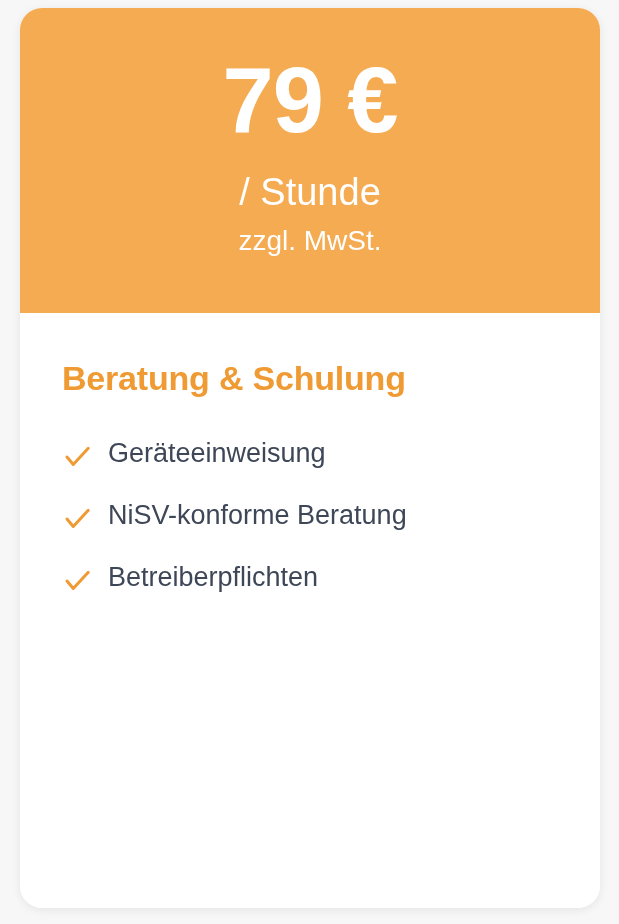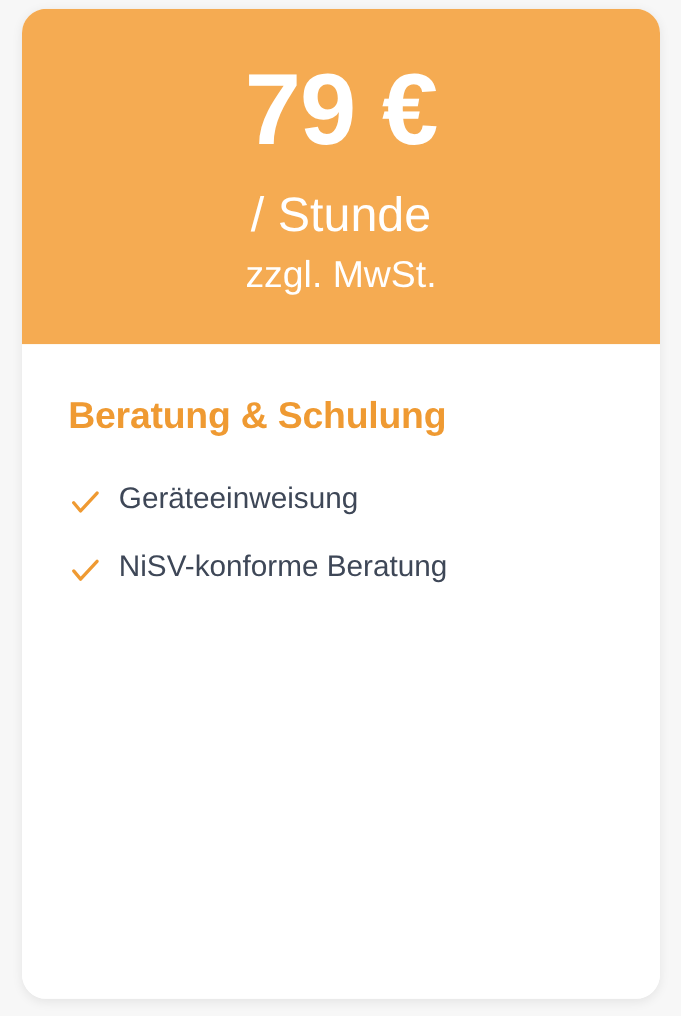--- a/index.html
+++ b/index.html
@@ -42,28 +42,28 @@
     height: 305px;
   }
   .price-amount {
     font-size: 92px;
     font-weight: bold;
     line-height: 1.0;
     letter-spacing: -1px;
     white-space: pre;
   }
   .price-unit {
-    font-size: 44px;
+    font-size: 38px;
     font-weight: 300;
     margin-top: 26px;
     line-height: 1.1;
     white-space: pre;
   }
   .price-tax {
-    font-size: 34px;
+    font-size: 28px;
     font-weight: 300;
     margin-top: 12px;
     line-height: 1.1;
   }
   .card-body {
     flex: 1;
     padding: 46px 42px 16px 42px;
     box-sizing: border-box;
     background: #ffffff;
   }
@@ -128,19 +128,27 @@
 
         <li class="feature-item">
           <span class="check-icon">
             <svg viewBox="0 0 24 24" width="30" height="30" fill="none" stroke="currentColor" stroke-width="2.4" stroke-linecap="round" stroke-linejoin="round">
                 <polyline points="4,12 9,18 21,5"></polyline>
               </svg>
           </span>
           <span class="feature-label">NiSV-konforme Beratung</span>
         </li>
 
+        <li class="feature-item">
+          <span class="check-icon">
+            <svg viewBox="0 0 24 24" width="30" height="30" fill="none" stroke="currentColor" stroke-width="2.4" stroke-linecap="round" stroke-linejoin="round">
+                <polyline points="4,12 9,18 21,5"></polyline>
+              </svg>
+          </span>
+          <span class="feature-label">Betreiberpflichten</span>
+        </li>
 
 
       </ul>
     </div>
 
   </div>
 </div>
 
 </body></html>

